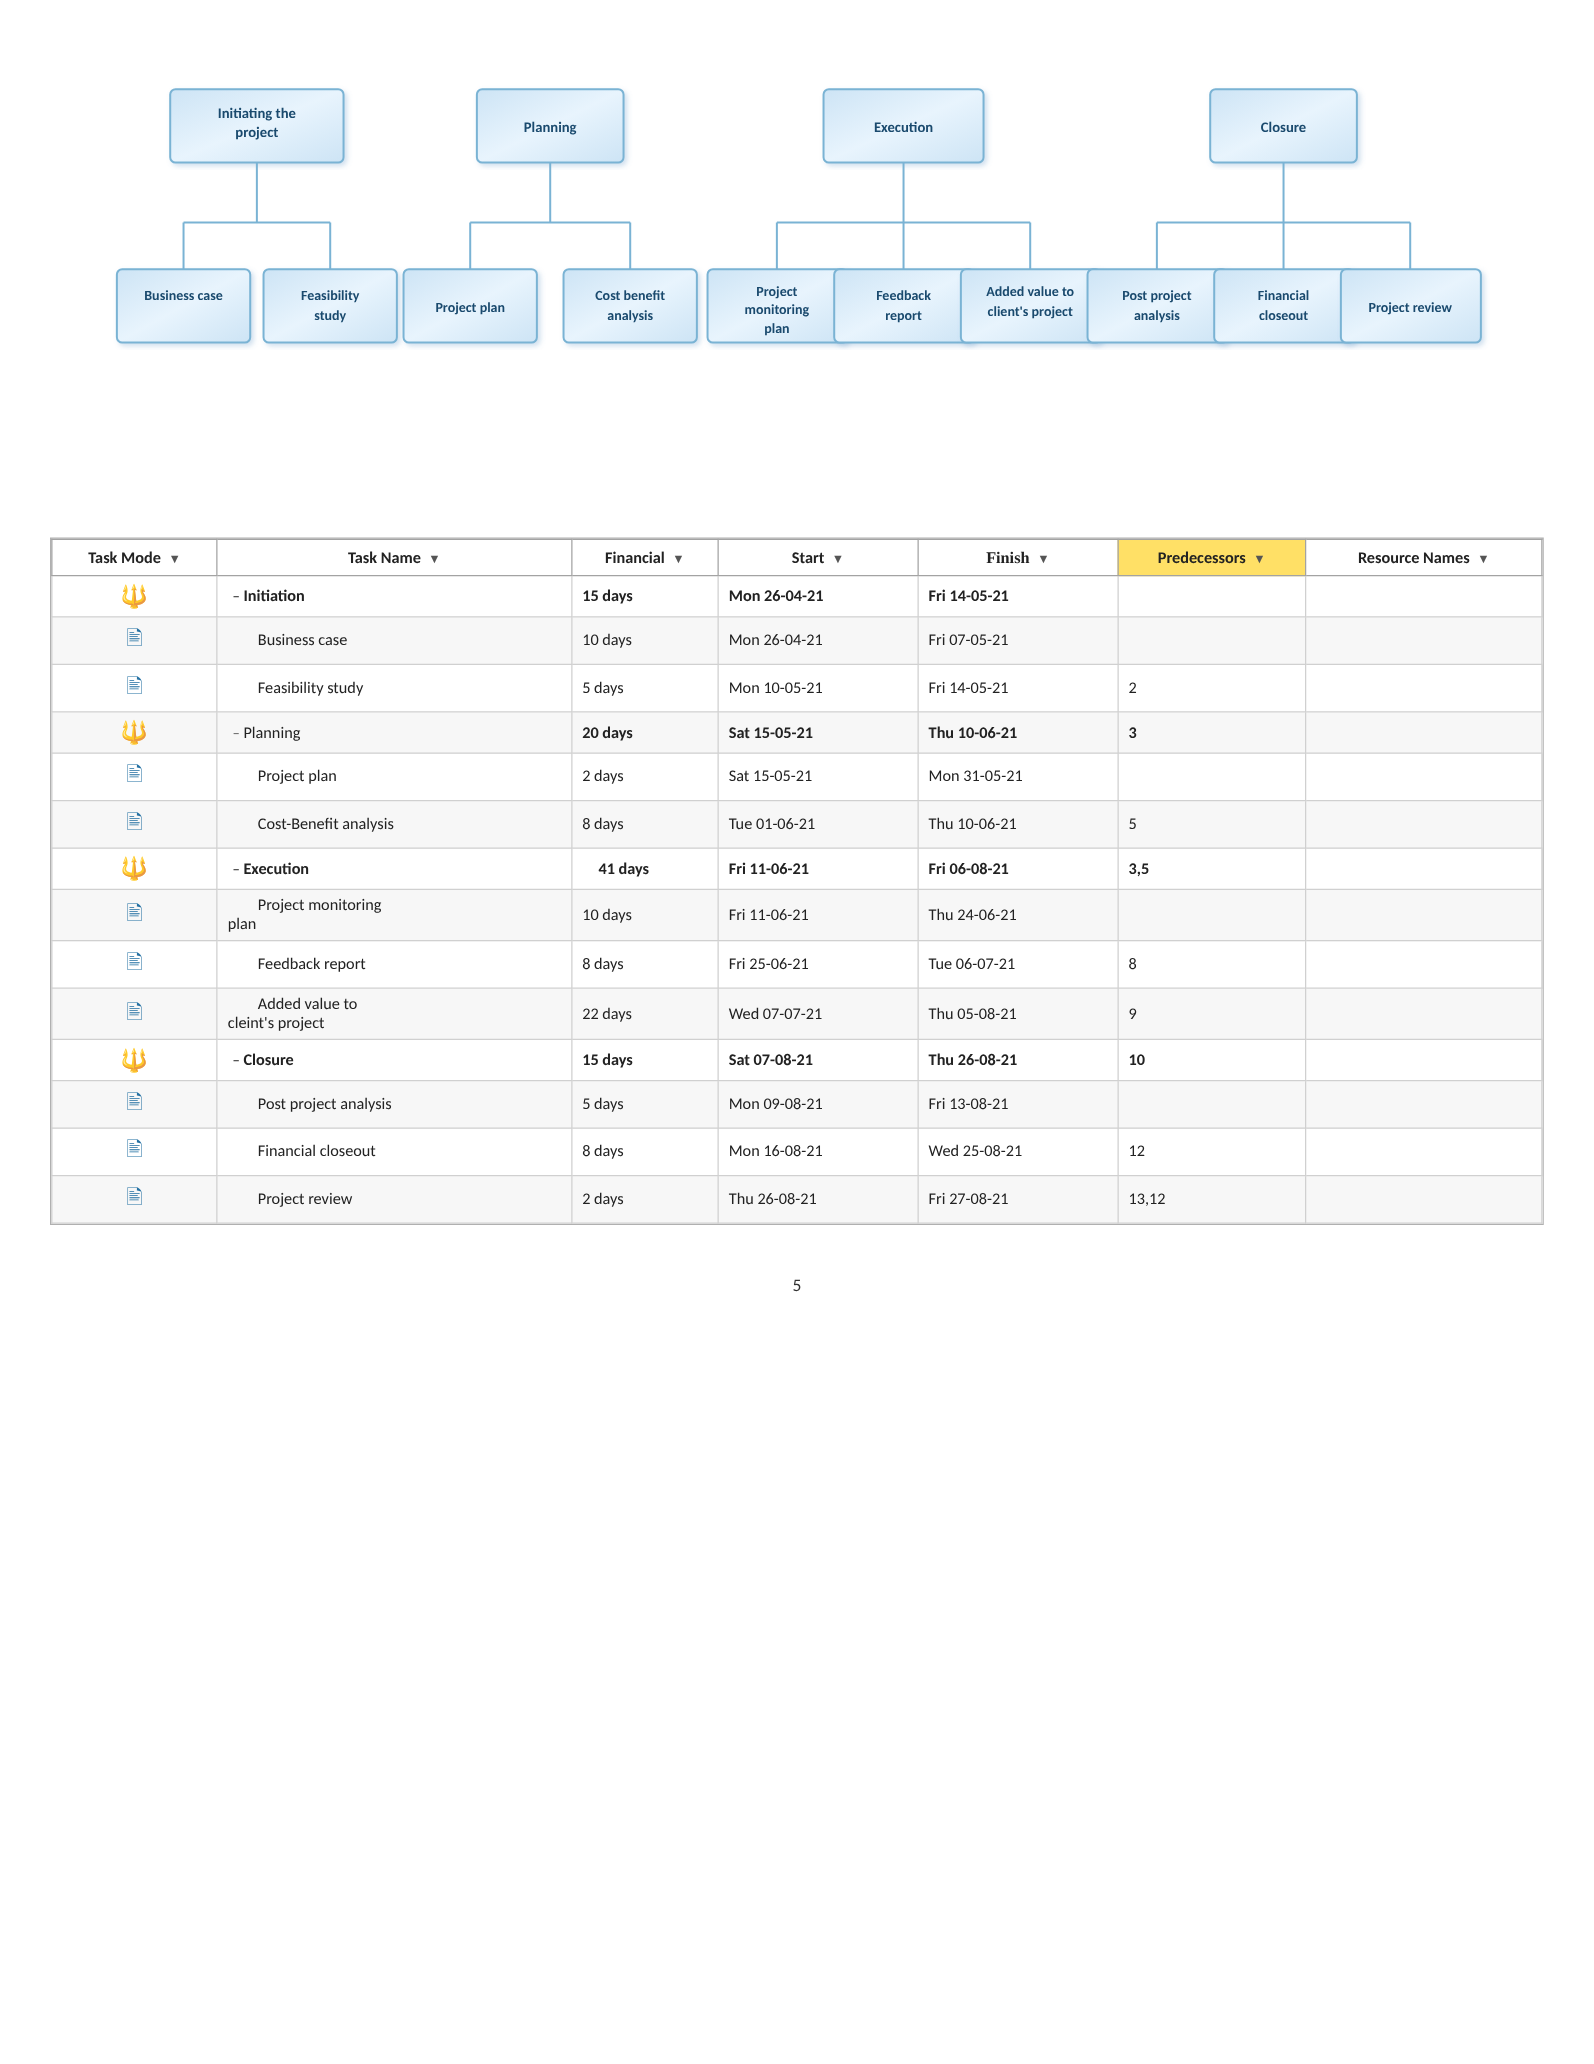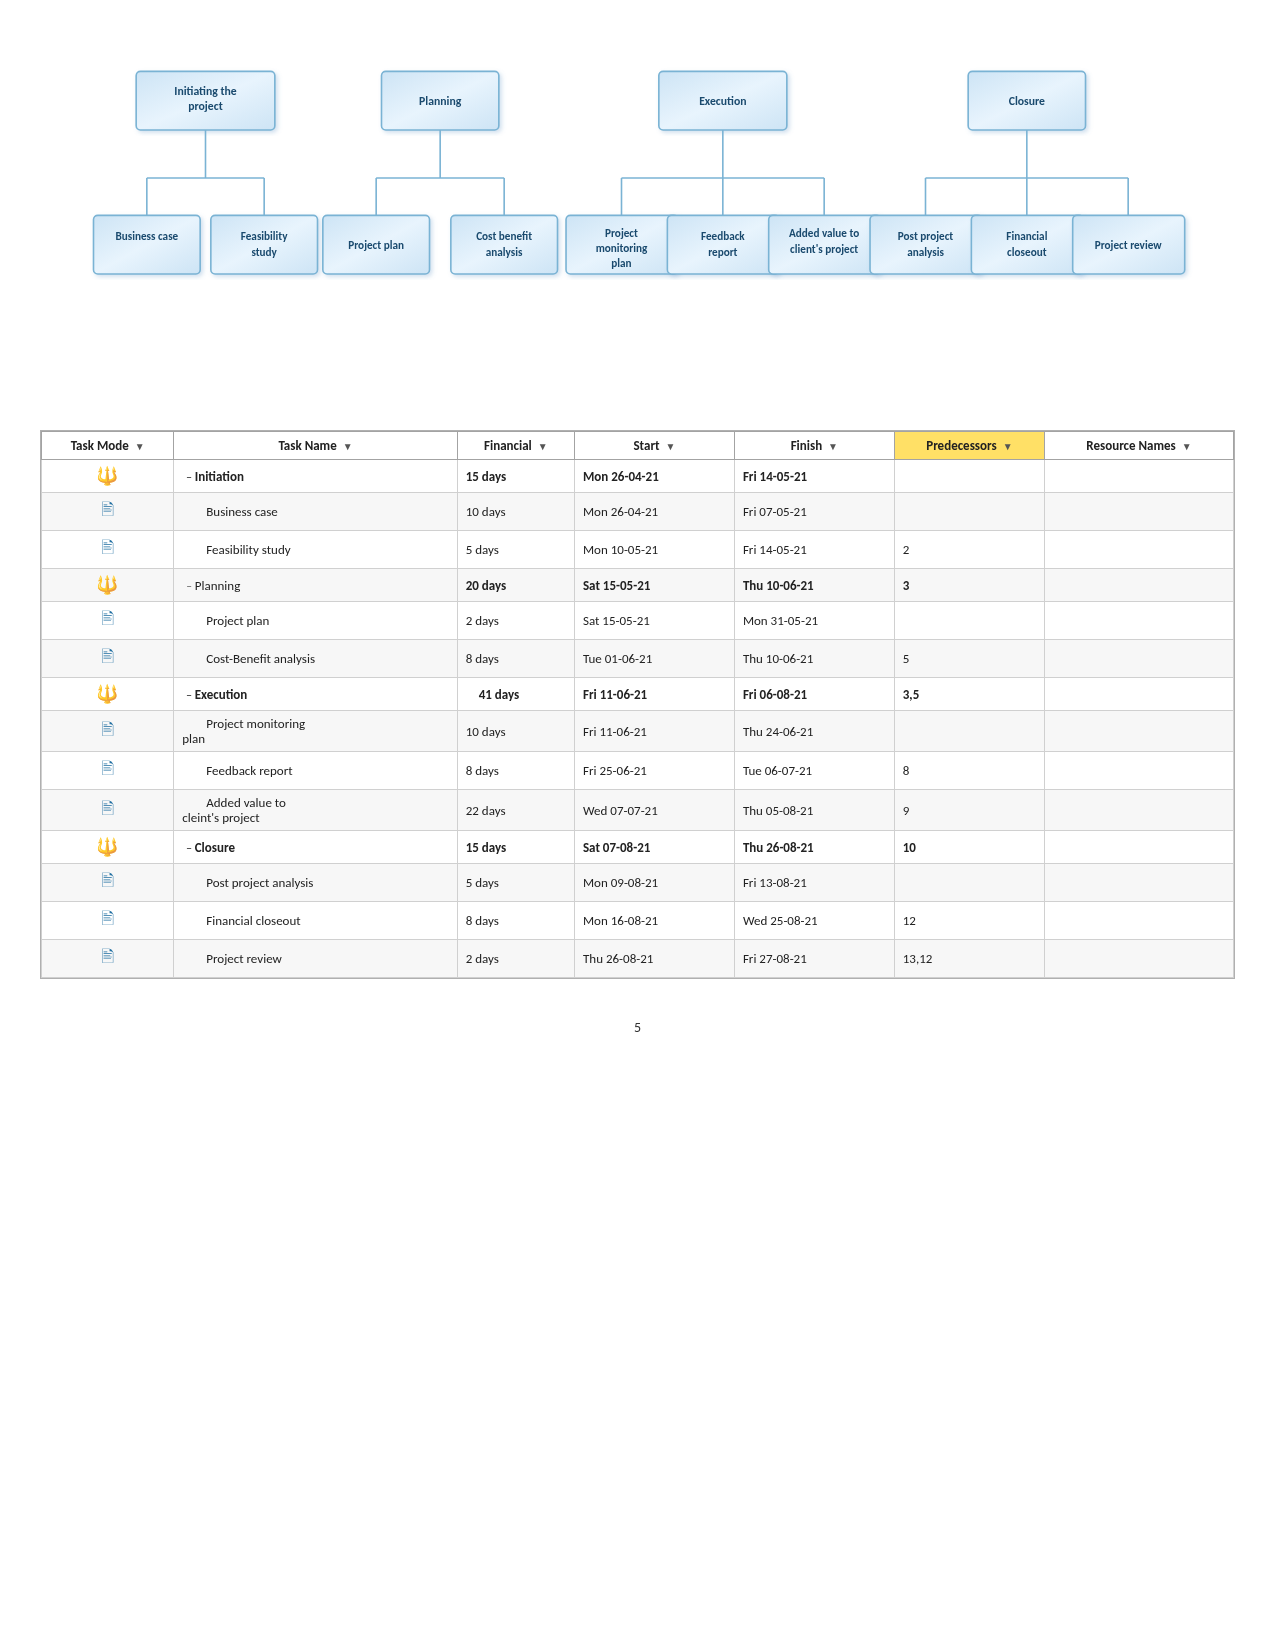--- a/index.html
+++ b/index.html
@@ -97,21 +97,21 @@
       margin-top: 40px;
       font-size: 14px;
       color: #333;
     }
 
     
     .col-mode { width: 52px; }
     .col-name { width: 195px; }
     .col-dur  { width: 80px; }
     .col-start{ width: 110px; }
-    .col-fin  { width: 110px; }
+    .col-fin  { width: 110px; font-family: Liberation Serif, serif; }
     .col-pred { width: 100px; }
     .col-res  { width: 130px; }
 
     .chevron-down {
       display: inline-block;
       font-size: 10px;
       margin-left: 3px;
       color: #555;
     }
   </style>

